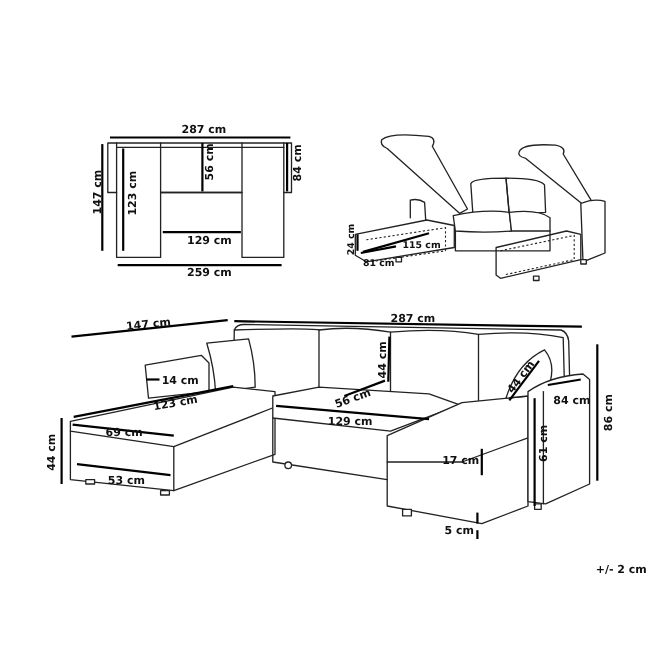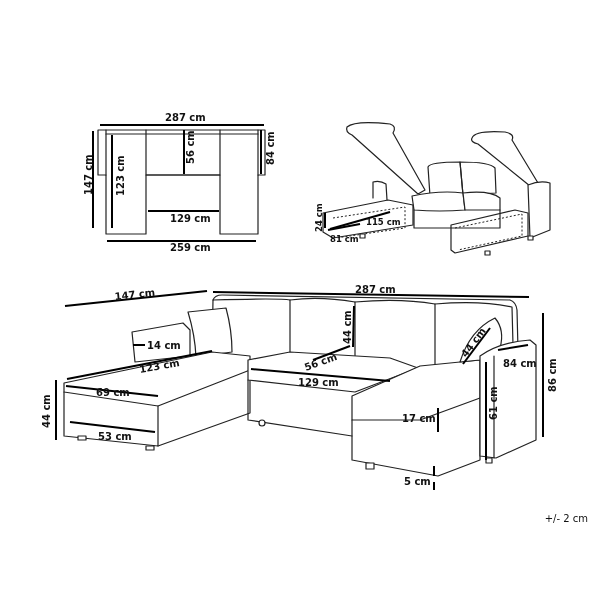--- a/index.html
+++ b/index.html
@@ -5,21 +5,21 @@
   html, body { margin: 0; padding: 0; background: #ffffff; }
   body { width: 600px; height: 600px; position: relative; overflow: hidden;
          font-family: "DejaVu Sans", sans-serif; }
   svg { position: absolute; left: 0; top: 0; }
   .ln { fill: none; stroke: #222; stroke-width: 1.2; stroke-linejoin: round; stroke-linecap: round; }
   .lnf { fill: #fff; stroke: #222; stroke-width: 1.2; stroke-linejoin: round; }
   .dash { fill: none; stroke: #222; stroke-width: 1; stroke-dasharray: 2 2; }
   .dim { stroke: #000; stroke-width: 2; fill: none; }
   .lbl { font-family: "DejaVu Sans", sans-serif; font-weight: bold; font-size: 10px; fill: #111; }
   .lbl-s { font-size: 8.5px; }
-  .tol { position: absolute; right: 12px; top: 513px; font-weight: normal; font-size: 10px; color: #111;
+  .tol { position: absolute; right: 12px; top: 513px; font-weight: bold; font-size: 10px; color: #111;
          font-family: "DejaVu Sans", sans-serif; text-align: center; }
 </style>
 </head>
 <body>
 
 <svg width="600" height="600" viewBox="0 0 600 600">
 
   <g>
     <path class="ln" d="M98,130 H265 V175 H258 V234 H220 V175 H146 V234 H106 V175 H98 Z"></path>
     <path class="ln" d="M106,130 V175 M258,130 V175 M146,130 V175 M220,130 V175 M146,175 H220"></path>

